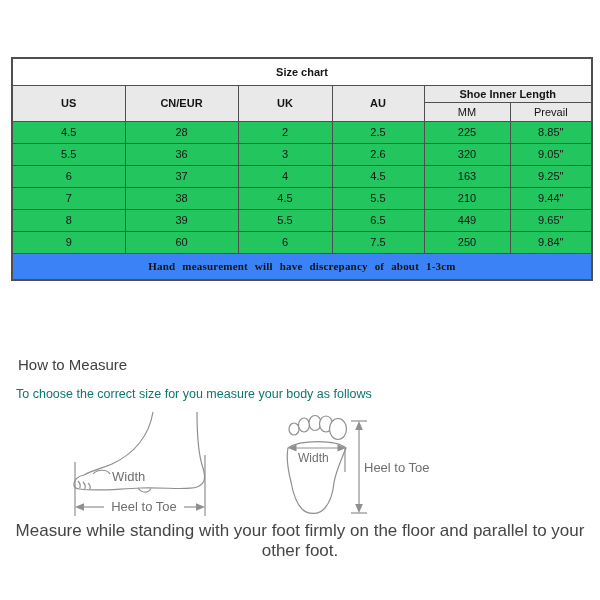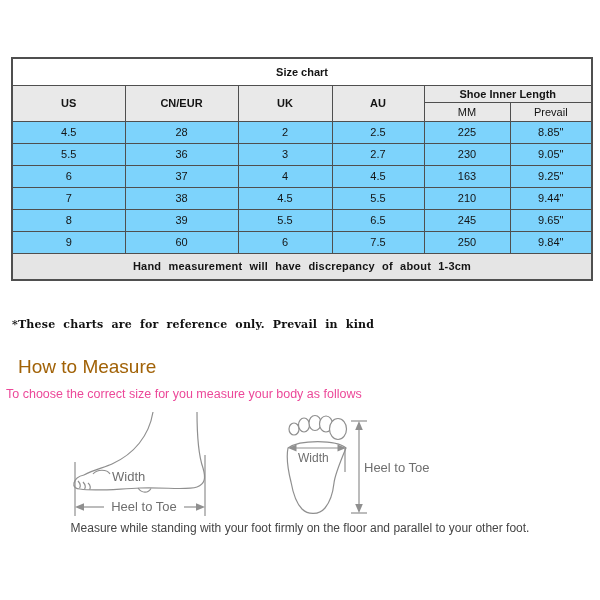--- a/index.html
+++ b/index.html
@@ -9,31 +9,31 @@
   
   table.size-table{position:absolute;left:11px;top:57px;width:580px;
         border-collapse:collapse;border:2px solid #4f4f4f;table-layout:fixed;}
   table.size-table td{border:1px solid #4f4f4f;text-align:center;vertical-align:middle;
         color:#141414;font-size:11px;padding:0;line-height:1.1;}
   td.title-cell{height:26px;font-weight:bold;font-size:13.5px;background:#ffffff;}
   tr.hdr td{background:#e9e9e9;}
   td.col-h{font-weight:bold;font-size:13px;}
   td.sil-h{height:16px;font-weight:bold;font-size:12.5px;}
   td.sub-h{height:18px;font-size:10.5px;}
-  tr.data td{height:21px;background:#7dd3fc;}
-  td.note-cell{height:25px;background:#e5e5e5;font-family:Liberation Sans, sans-serif;
+  tr.data td{height:21px;background:#22c55e;}
+  td.note-cell{height:25px;background:#3b82f6;font-family:Liberation Serif, serif;
         font-weight:bold;font-size:11px;word-spacing:4px;letter-spacing:0.2px;}
 
   
   .ref-note{position:absolute;left:12px;top:318px;font-family:"DejaVu Serif", serif;
         font-weight:bold;font-size:11px;color:#111;word-spacing:4px;letter-spacing:0.2px;}
-  .htm-heading{position:absolute;left:18px;top:356px;font-size:19px;color:#a16207;}
-  .htm-intro{position:absolute;left:6px;top:387px;font-size:12.5px;color:#ec4899;}
+  .htm-heading{position:absolute;left:18px;top:356px;font-size:15px;color:#404040;}
+  .htm-intro{position:absolute;left:16px;top:387px;font-size:12.5px;color:#0f766e;}
   .caption{position:absolute;left:0;top:521px;width:600px;text-align:center;
-        font-size:12px;color:#454545;}
+        font-size:17px;color:#454545;}
 
   
   .diagram-label{position:absolute;color:#6f6f6f;}
   .lbl-side-width{left:112px;top:469px;font-size:13px;}
   .lbl-side-htt{left:104px;top:499px;width:80px;text-align:center;font-size:13px;background:#fff;}
   .lbl-top-width{left:298px;top:451px;font-size:12px;}
   .lbl-top-htt{left:364px;top:460px;font-size:13px;}
 
   .diagram-svg{position:absolute;left:0;top:398px;}
   .diagram-svg path, .diagram-svg line, .diagram-svg ellipse{
@@ -75,22 +75,22 @@
         <td>28</td>
         <td>2</td>
         <td>2.5</td>
         <td>225</td>
         <td>8.85"</td>
       </tr>
       <tr class="data">
         <td>5.5</td>
         <td>36</td>
         <td>3</td>
-        <td>2.7</td>
-        <td>230</td>
+        <td>2.6</td>
+        <td>320</td>
         <td>9.05"</td>
       </tr>
       <tr class="data">
         <td>6</td>
         <td>37</td>
         <td>4</td>
         <td>4.5</td>
         <td>163</td>
         <td>9.25"</td>
       </tr>
@@ -100,38 +100,37 @@
         <td>4.5</td>
         <td>5.5</td>
         <td>210</td>
         <td>9.44"</td>
       </tr>
       <tr class="data">
         <td>8</td>
         <td>39</td>
         <td>5.5</td>
         <td>6.5</td>
-        <td>245</td>
+        <td>449</td>
         <td>9.65"</td>
       </tr>
       <tr class="data">
         <td>9</td>
         <td>60</td>
         <td>6</td>
         <td>7.5</td>
         <td>250</td>
         <td>9.84"</td>
       </tr>
       <tr>
         <td class="note-cell" colspan="6">Hand measurement will have discrepancy of about 1-3cm</td>
       </tr>
     </tbody>
   </table>
 
-  <div class="ref-note">*These charts are for reference only. Prevail in kind</div>
 
   <div class="htm-heading">How to Measure</div>
   <div class="htm-intro">To choose the correct size for you measure your body as follows</div>
 
   <svg class="diagram-svg" width="600" height="135" viewBox="0 0 600 135">
 
     <g>
       <path d="M153,14 C149,38 134,56 112,66 C104,69.5 93,72 84,77"></path>
       <path d="M93,76 C97,71 107,71 110,76"></path>
       <path d="M84,77 C79,78 75,81 74,85 C73,89 76,91 80,91"></path>

